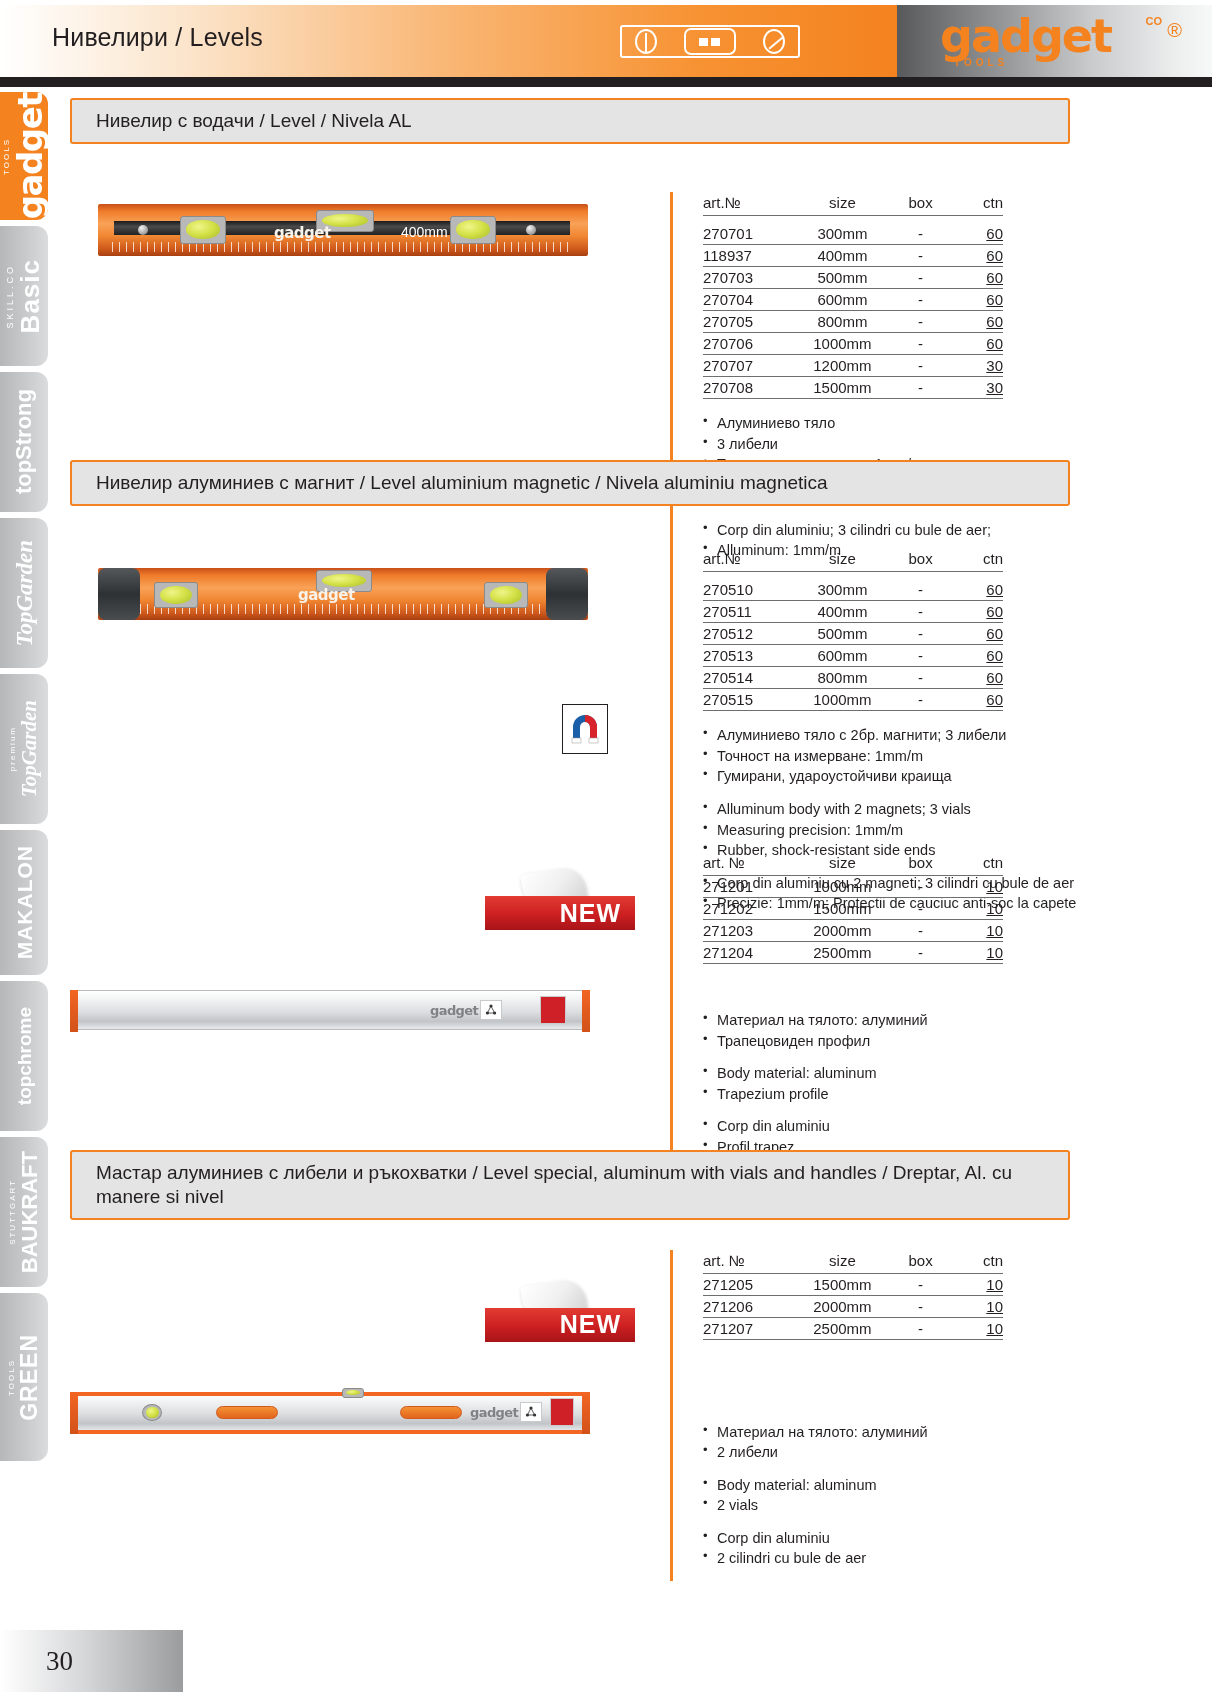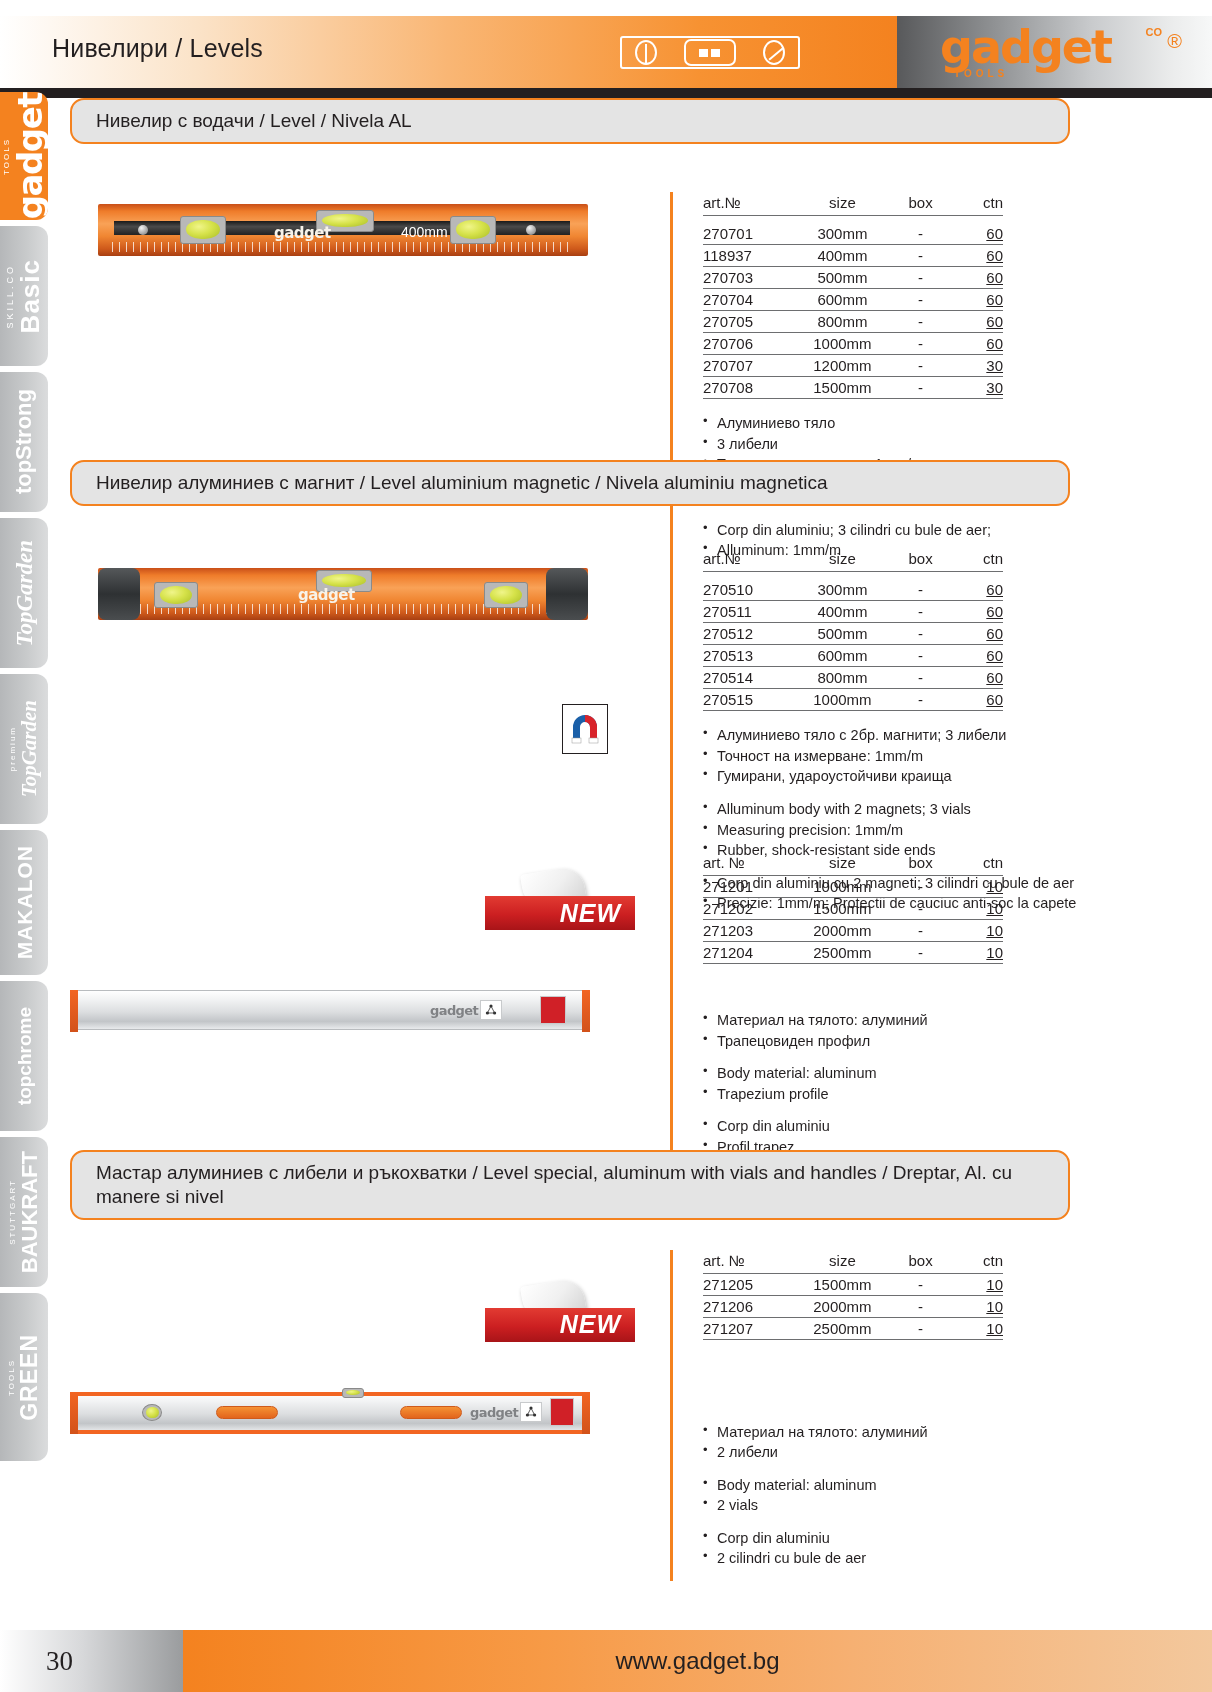--- a/index.html
+++ b/index.html
@@ -4,21 +4,21 @@
 <style>
   * { box-sizing: border-box; margin: 0; padding: 0; }
   html, body {
     width: 1212px; height: 1692px;
     font-family: "Liberation Sans", sans-serif;
     background: #ffffff; overflow: hidden;
   }
   .page { position: relative; width: 1212px; height: 1692px; }
 
   
-  .header { position: absolute; left: 0; top: 16px; width: 1000px; height: 72px; }
+  .header { position: absolute; left: 0; top: 5px; width: 1000px; height: 72px; }
   .header-bar {
     position: absolute; left: 0; top: 0; width: 897px; height: 72px;
     background: linear-gradient(to right, #ffffff 0%, #fdf0e2 14%, #fbd6ad 34%, #f8a košer 0%, #f79433 72%, #f4821f 100%);
     background: linear-gradient(to right, #ffffff 0%, #fbe3c8 22%, #f9b674 50%, #f79232 78%, #f4821f 100%);
   }
   .header-title {
     position: absolute; left: 52px; top: 18px;
     font-size: 25px; color: #231f20; letter-spacing: .2px;
   }
   .header-logo-panel {
@@ -89,21 +89,21 @@
   .tab-makalon .tab-label { font-size:21px; letter-spacing:1px; }
   .tab-topchrome .tab-label { font-size:19px; }
   .tab-baukraft .tab-label { font-size:22px; letter-spacing:0px; }
   .tab-green .tab-label { font-size:23px; letter-spacing:1px; }
   .tab-stack { display:flex; flex-direction:row-reverse; align-items:center; gap:2px; }
 
   
   .content { position:absolute; left:70px; top:98px; width:1000px; }
 
   .section-header {
-    background:#e4e4e4; border:2px solid #f4821f; border-radius:14px;
+    background:#e4e4e4; border:2px solid #f4821f; border-radius:3px;
     padding:9px 24px; font-size:19px; color:#231f20; line-height:1.25;
   }
 
   .section-body { position:relative; }
 
   .spec-col {
     position:absolute; border-left:3px solid #f4821f; padding-left:22px;
   }
   .tbl { border-collapse:collapse; width:300px; margin-left:8px; }
   .tbl th {
@@ -226,21 +226,21 @@
     border-radius: 4px 22px 4px 30px; transform: rotate(-9deg);
     box-shadow: 1px 2px 4px rgba(0,0,0,.25);
   }
   .new-ribbon {
     position:absolute; left:0; top:26px; width:150px; height:34px;
     background: linear-gradient(to bottom,#e23b32 0%,#cc1f21 55%,#a81418 100%);
     display:flex; align-items:center; justify-content:flex-end;
     padding-right:14px;
   }
   .new-ribbon span {
-    color:#fff; font-weight:bold; font-size:25px; font-style:italic; letter-spacing:1px;
+    color:#fff; font-weight:bold; font-size:25px; letter-spacing:1px;
   }
 
   
   .footer { position:absolute; left:0; bottom:0; width:1212px; height:62px; }
   .footer-left {
     position:absolute; left:0; top:0; width:183px; height:62px;
     background: linear-gradient(to right,#ffffff 0%,#d7d8da 45%,#9a9c9e 100%);
     display:flex; align-items:center;
   }
   .footer-page {
@@ -707,18 +707,15 @@
           </div>
         </div>
       </div>
     </div>
   </div>
 
   <div class="footer">
     <div class="footer-left">
       <div class="footer-page">30</div>
     </div>
-    <div class="footer-mid">
-      <div class="footer-url">www.gadget.bg</div>
-    </div>
   </div>
 
 </div>
 
 </body></html>

